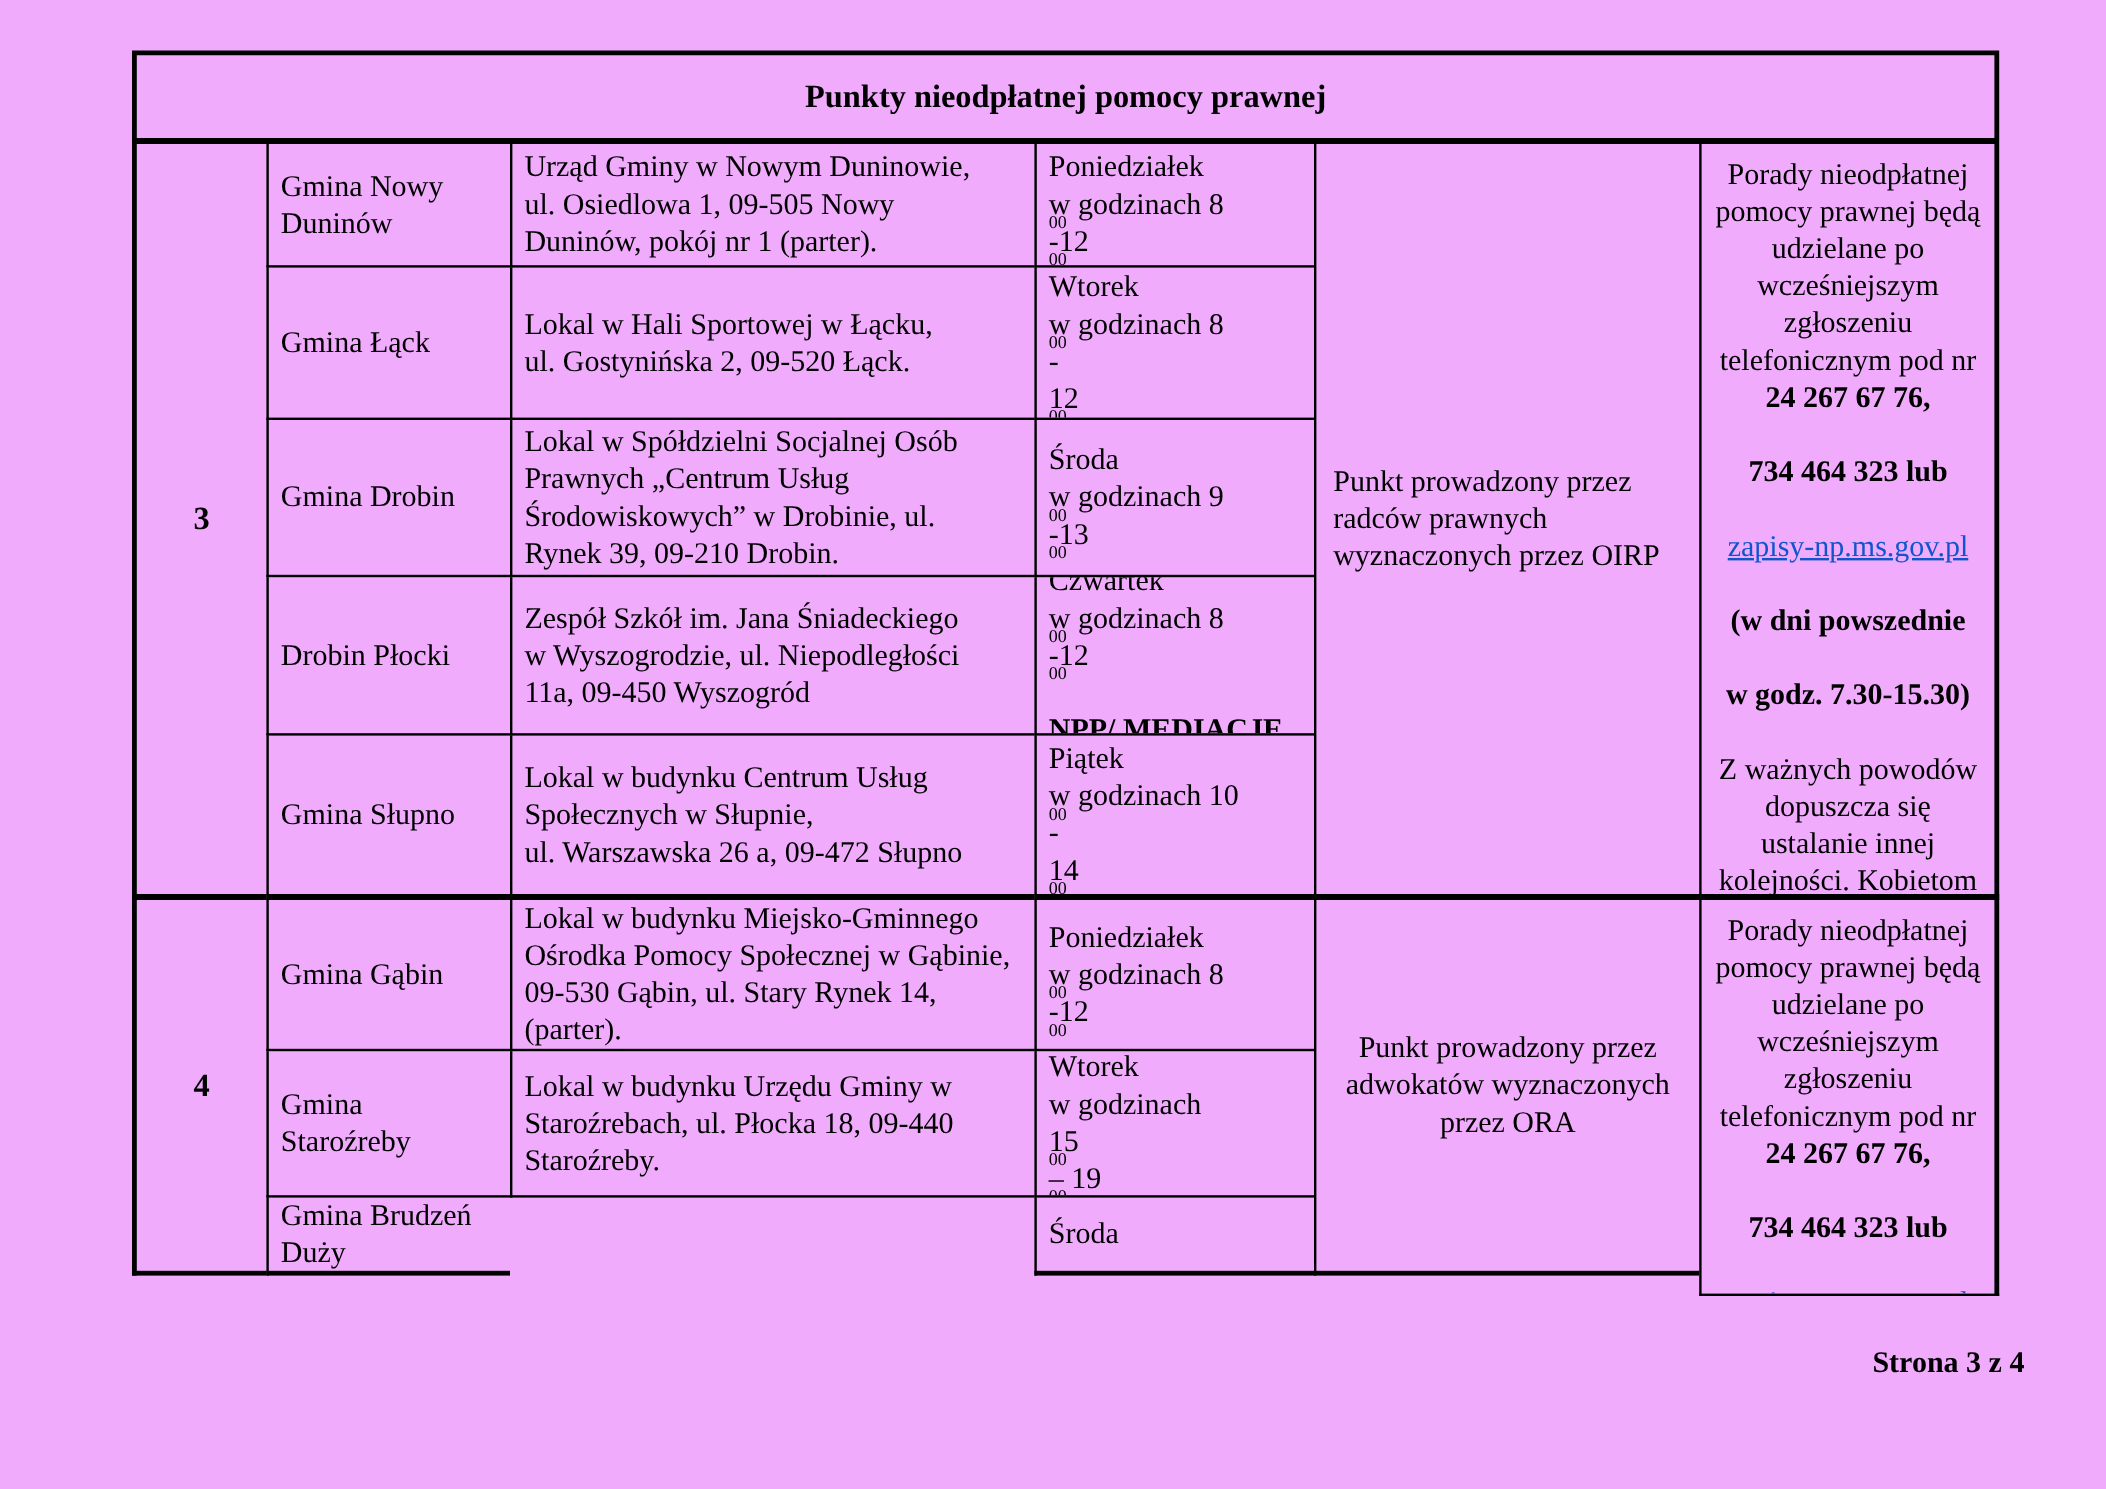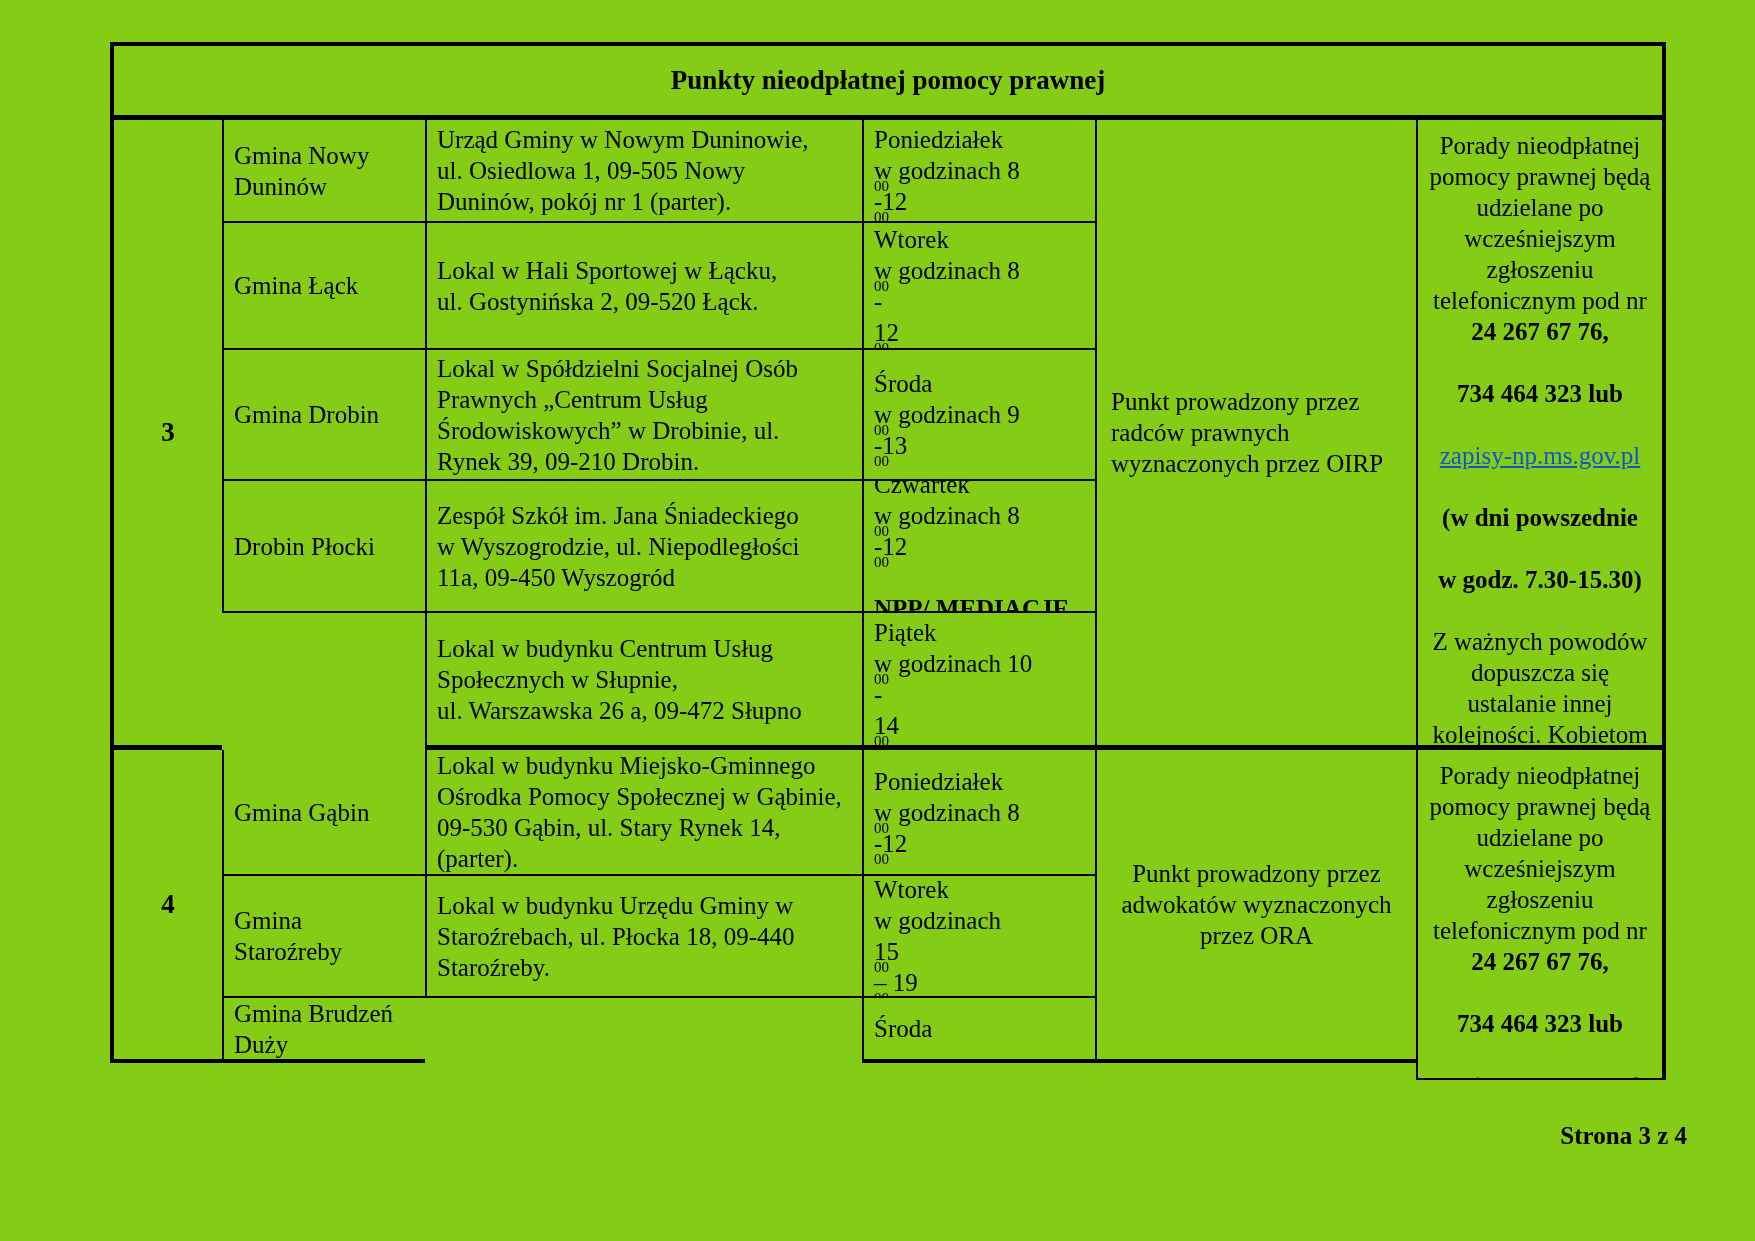--- a/index.html
+++ b/index.html
@@ -1,16 +1,16 @@
 <!DOCTYPE html>
 <html><head>
 <meta charset="utf-8">
 <style>
   html,body{margin:0;padding:0;background:#fff;}
-  .page{position:relative;width:1755px;height:1241px;background:#84cc16;overflow:hidden;
+  .page{position:relative;width:1755px;height:1241px;background:#f0abfc;overflow:hidden;
         font-family:"Liberation Serif", serif;color:#000;}
   .grid{position:absolute;left:110px;top:42px;display:grid;
         grid-template-columns:112px 203px 437px 233px 321px 250px;
         grid-template-rows:78px 103px 127px 131px 132px 137px 126px 122px 65px 17px;
         font-size:25px;line-height:31px;}
   .cell{box-sizing:border-box;border-left:2px solid #000;border-bottom:2px solid #000;
         display:flex;flex-direction:column;justify-content:center;overflow:hidden;}
   .al{align-items:flex-start;text-align:left;padding:0 6px 0 10px;}
   .ac{align-items:center;text-align:center;padding:0 4px;}
   .top{justify-content:flex-start;padding-top:10px;}
@@ -44,20 +44,21 @@
     <div class="cell al" style="grid-area:3/4/4/5">Wtorek<br>w godzinach  8<sup>00</sup>-<br>12<sup>00</sup></div>
 
     <div class="cell al" style="grid-area:4/2/5/3">Gmina Drobin</div>
     <div class="cell al" style="grid-area:4/3/5/4">Lokal w Spółdzielni Socjalnej Osób<br>Prawnych „Centrum Usług<br>Środowiskowych” w Drobinie, ul.<br>Rynek 39, 09-210 Drobin.</div>
     <div class="cell al" style="grid-area:4/4/5/5">Środa<br>w godzinach 9<sup>00</sup>-13<sup>00</sup></div>
 
     <div class="cell al" style="grid-area:5/2/6/3">Drobin Płocki</div>
     <div class="cell al" style="grid-area:5/3/6/4">Zespół Szkół im. Jana Śniadeckiego<br>w Wyszogrodzie, ul. Niepodległości<br>11a, 09-450 Wyszogród</div>
     <div class="cell al" style="grid-area:5/4/6/5">Czwartek<br>w godzinach 8<sup>00</sup>-12<sup>00</sup><br><b>NPP/ MEDIACJE</b></div>
 
+    <div class="cell al b5" style="grid-area:6/2/7/3">Gmina Słupno</div>
     <div class="cell al b5" style="grid-area:6/3/7/4">Lokal w budynku Centrum Usług<br>Społecznych w Słupnie,<br>ul. Warszawska 26 a, 09-472 Słupno</div>
     <div class="cell al b5" style="grid-area:6/4/7/5">Piątek<br>w godzinach 10<sup>00</sup>-<br>14<sup>00</sup></div>
 
     <div class="cell al b5 pl14" style="grid-area:2/5/7/6">Punkt prowadzony przez<br>radców prawnych<br>wyznaczonych przez OIRP</div>
     <div class="cell cR b5 ac top" style="grid-area:2/6/7/7">Porady nieodpłatnej<br>pomocy prawnej będą<br>udzielane po<br>wcześniejszym<br>zgłoszeniu<br>telefonicznym pod nr<br><b>24 267 67 76,</b><br><b>734 464 323 lub</b><br><span class="link">zapisy-np.ms.gov.pl</span><br><b>(w dni powszednie</b><br><b>w godz. 7.30-15.30)</b><br>Z ważnych powodów<br>dopuszcza się<br>ustalanie innej<br>kolejności. Kobietom<br>w ciąży porady<br>nieodpłatnej pomocy<br>prawnej udzielane są<br>poza kolejnością.</div>
 
     <div class="cell c1 b4 ac numcell" style="grid-area:7/1/10/2">4</div>
 
     <div class="cell al" style="grid-area:7/2/8/3">Gmina  Gąbin</div>
     <div class="cell al" style="grid-area:7/3/8/4">Lokal  w budynku Miejsko-Gminnego<br>Ośrodka Pomocy Społecznej w Gąbinie,<br>09-530 Gąbin, ul. Stary Rynek 14,<br>(parter).</div>

